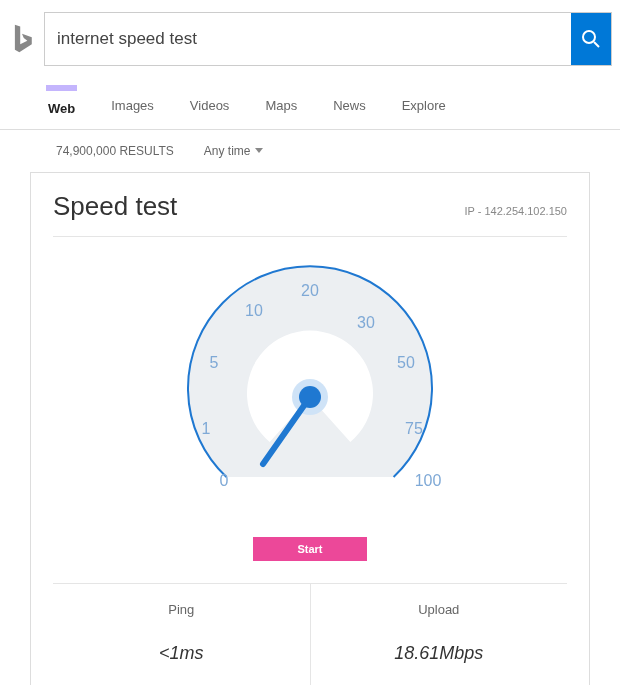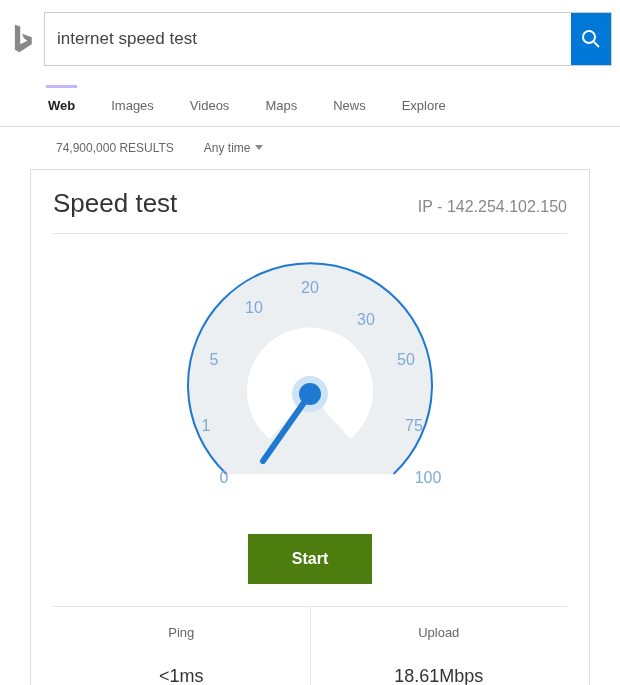--- a/index.html
+++ b/index.html
@@ -57,21 +57,21 @@
       color: #666;
       padding: 10px 2px;
       cursor: pointer;
       border-top: 3px solid transparent;
       position: relative;
       top: -3px;
     }
     .tab.active {
       color: #222;
       font-weight: 600;
-      border-top: 3px solid #c4b5fd;
+      border-top: 6px solid #c4b5fd;
     }
     .meta-row {
       display: flex;
       align-items: center;
       padding: 14px 0 14px 56px;
       gap: 30px;
       font-size: 12px;
       color: #666;
     }
     .time-filter {
@@ -91,21 +91,21 @@
       align-items: baseline;
       padding-bottom: 14px;
       border-bottom: 1px solid #e5e5e5;
     }
     .card-title {
       font-size: 26px;
       font-weight: 300;
       color: #333;
     }
     .ip-text {
-      font-size: 16px;
+      font-size: 11px;
       color: #888;
     }
     .gauge-area {
       position: relative;
       height: 300px;
       display: flex;
       align-items: center;
       justify-content: center;
     }
     .gauge {
@@ -117,25 +117,25 @@
       position: absolute;
       font-size: 16px;
       color: #7fa9d6;
       transform: translate(-50%, -50%);
     }
     .start-btn-wrap {
       text-align: center;
       padding-bottom: 22px;
     }
     .start-btn {
-      background: #4d7c0f;
+      background: #ec4899;
       color: #fff;
       border: none;
-      font-size: 16px;
-      padding: 16px 44px;
+      font-size: 11px;
+      padding: 6px 44px;
       cursor: pointer;
       font-weight: 600;
     }
     .stats {
       display: flex;
       border-top: 1px solid #e5e5e5;
     }
     .stat {
       flex: 1;
       text-align: center;
@@ -145,20 +145,21 @@
       border-left: 1px solid #e5e5e5;
     }
     .stat-label {
       font-size: 13px;
       color: #666;
       margin-bottom: 26px;
     }
     .stat-value {
       font-size: 18px;
       color: #333;
+      font-style: italic;
     }
   </style>
 </head>
 <body>
 
 <div class="header">
   <div class="logo">
     <svg viewBox="0 0 28 36" width="28" height="32">
       <path d="M6 2 L12 4 L12 24 L20 20 L16 17 L14 12 L25 16 L25 24 L11 33 L6 30 Z" fill="#888"></path>
     </svg>

